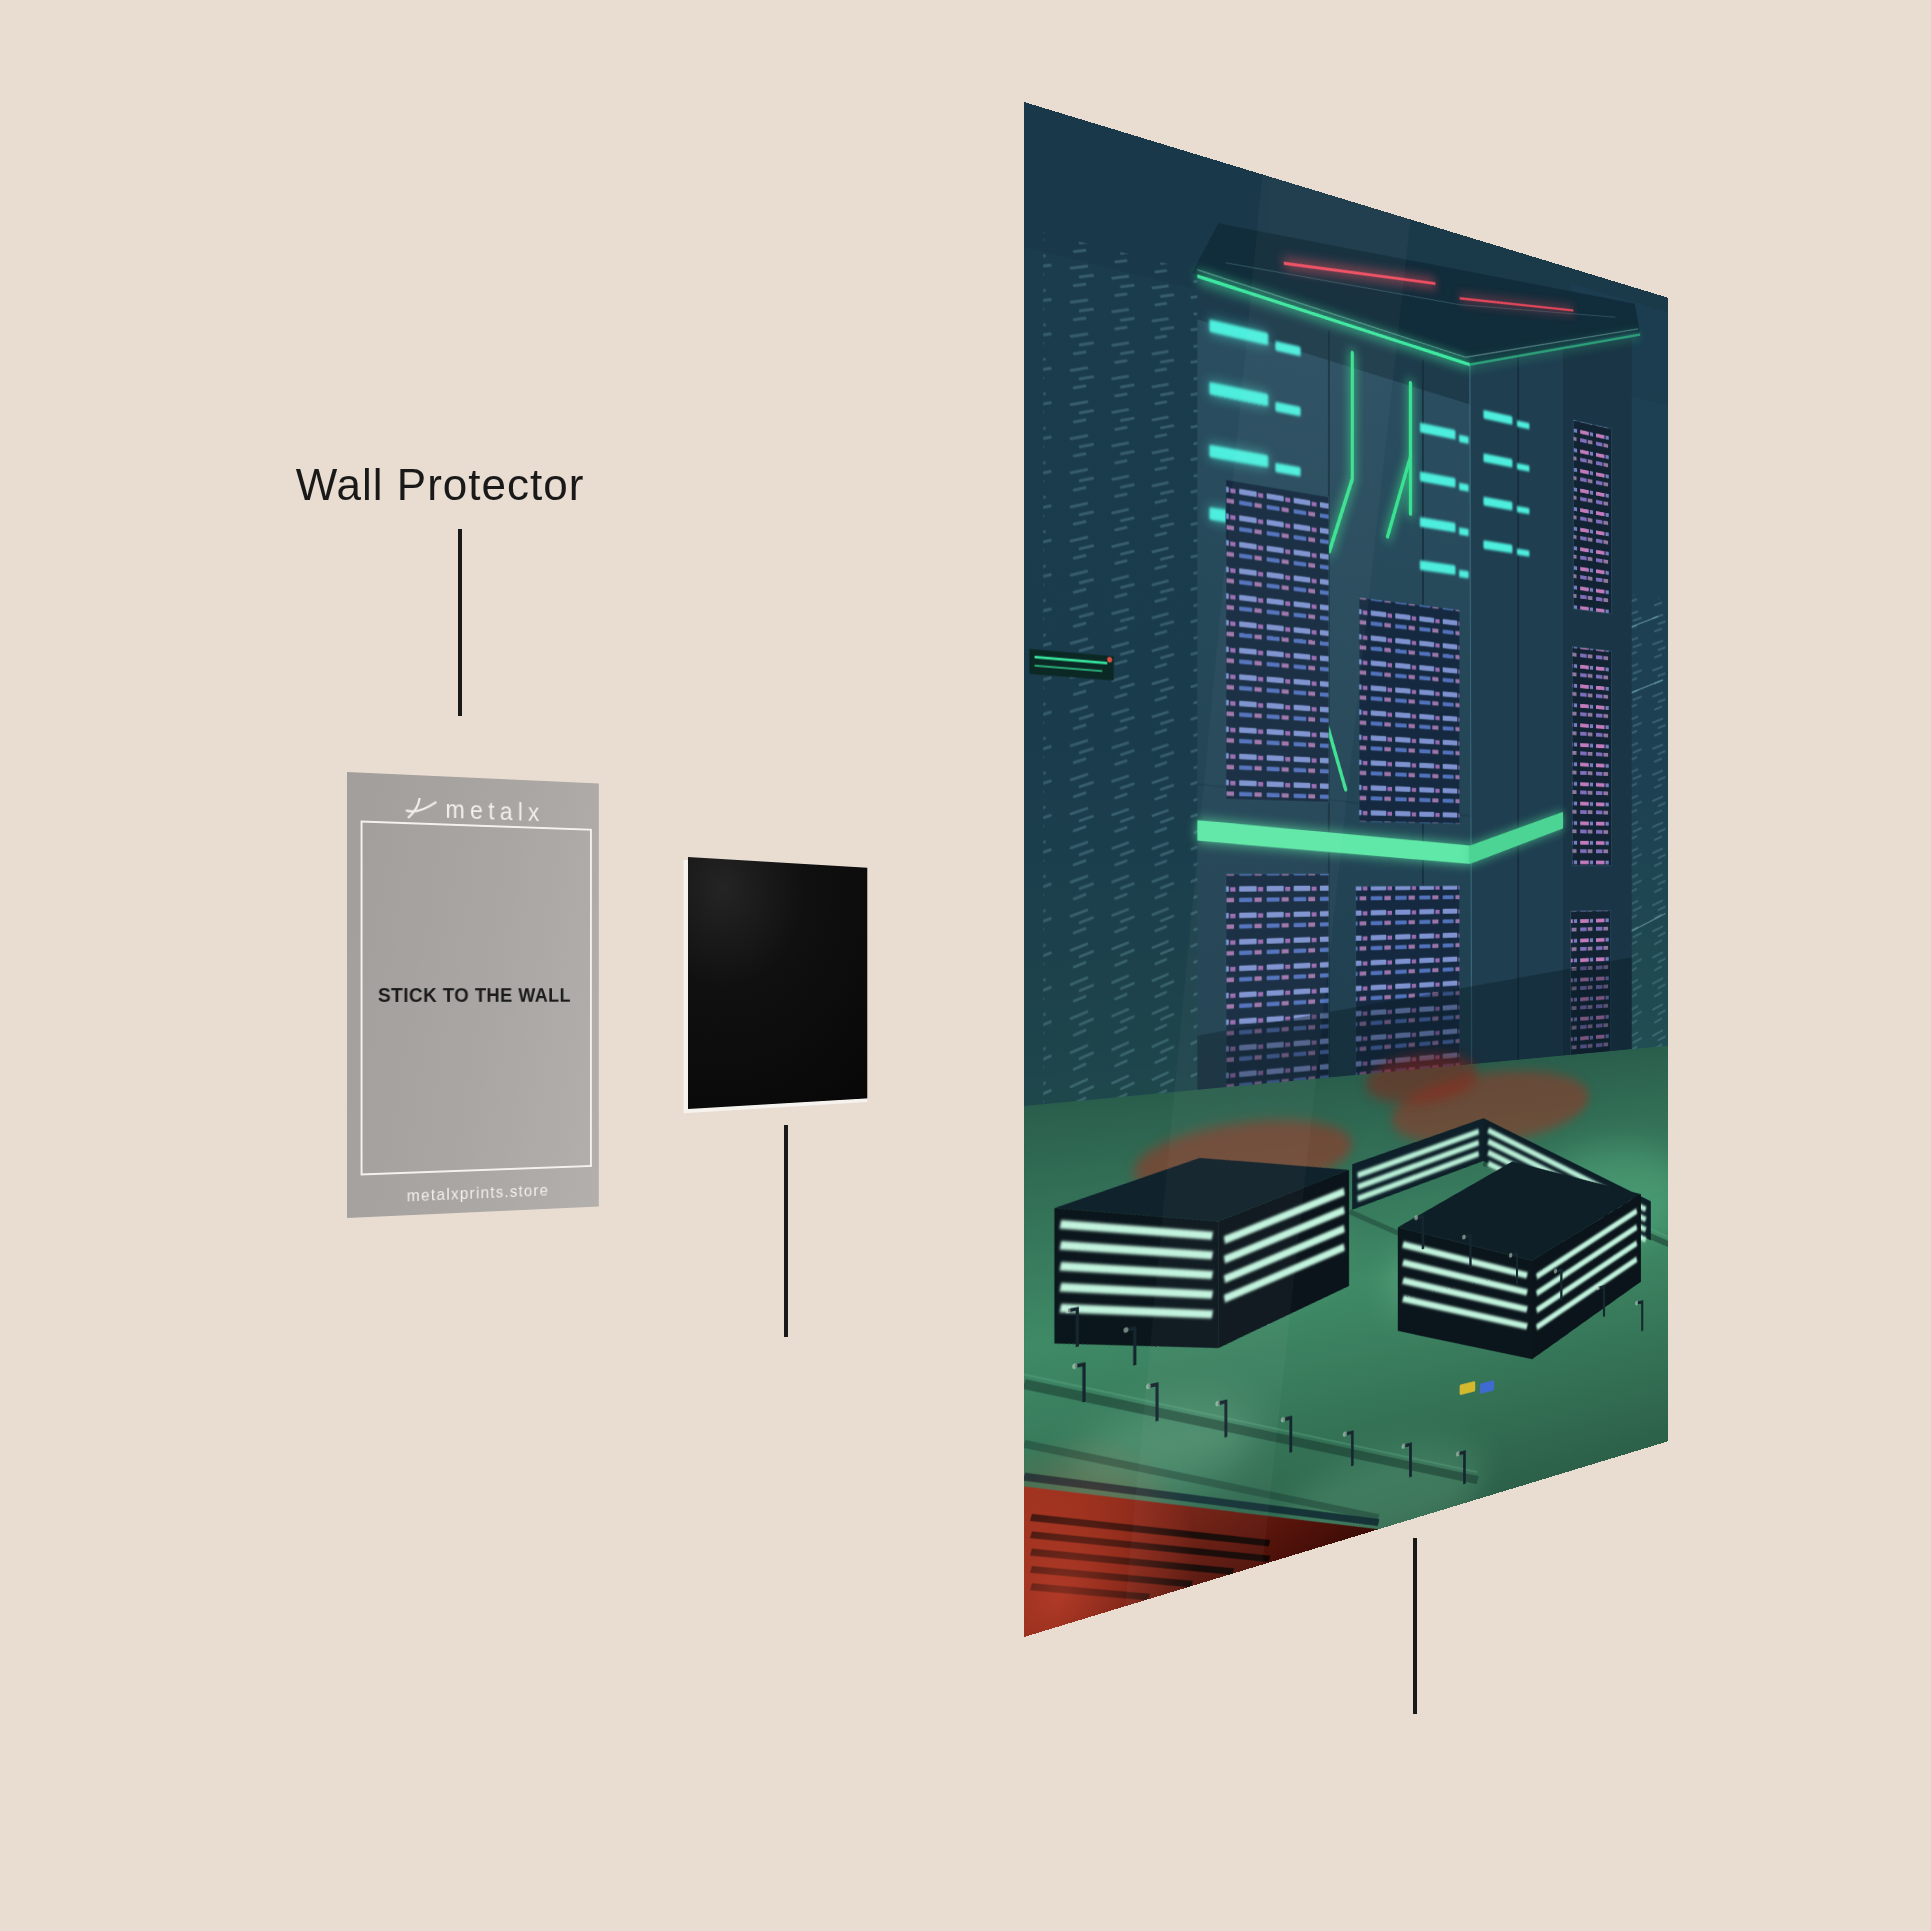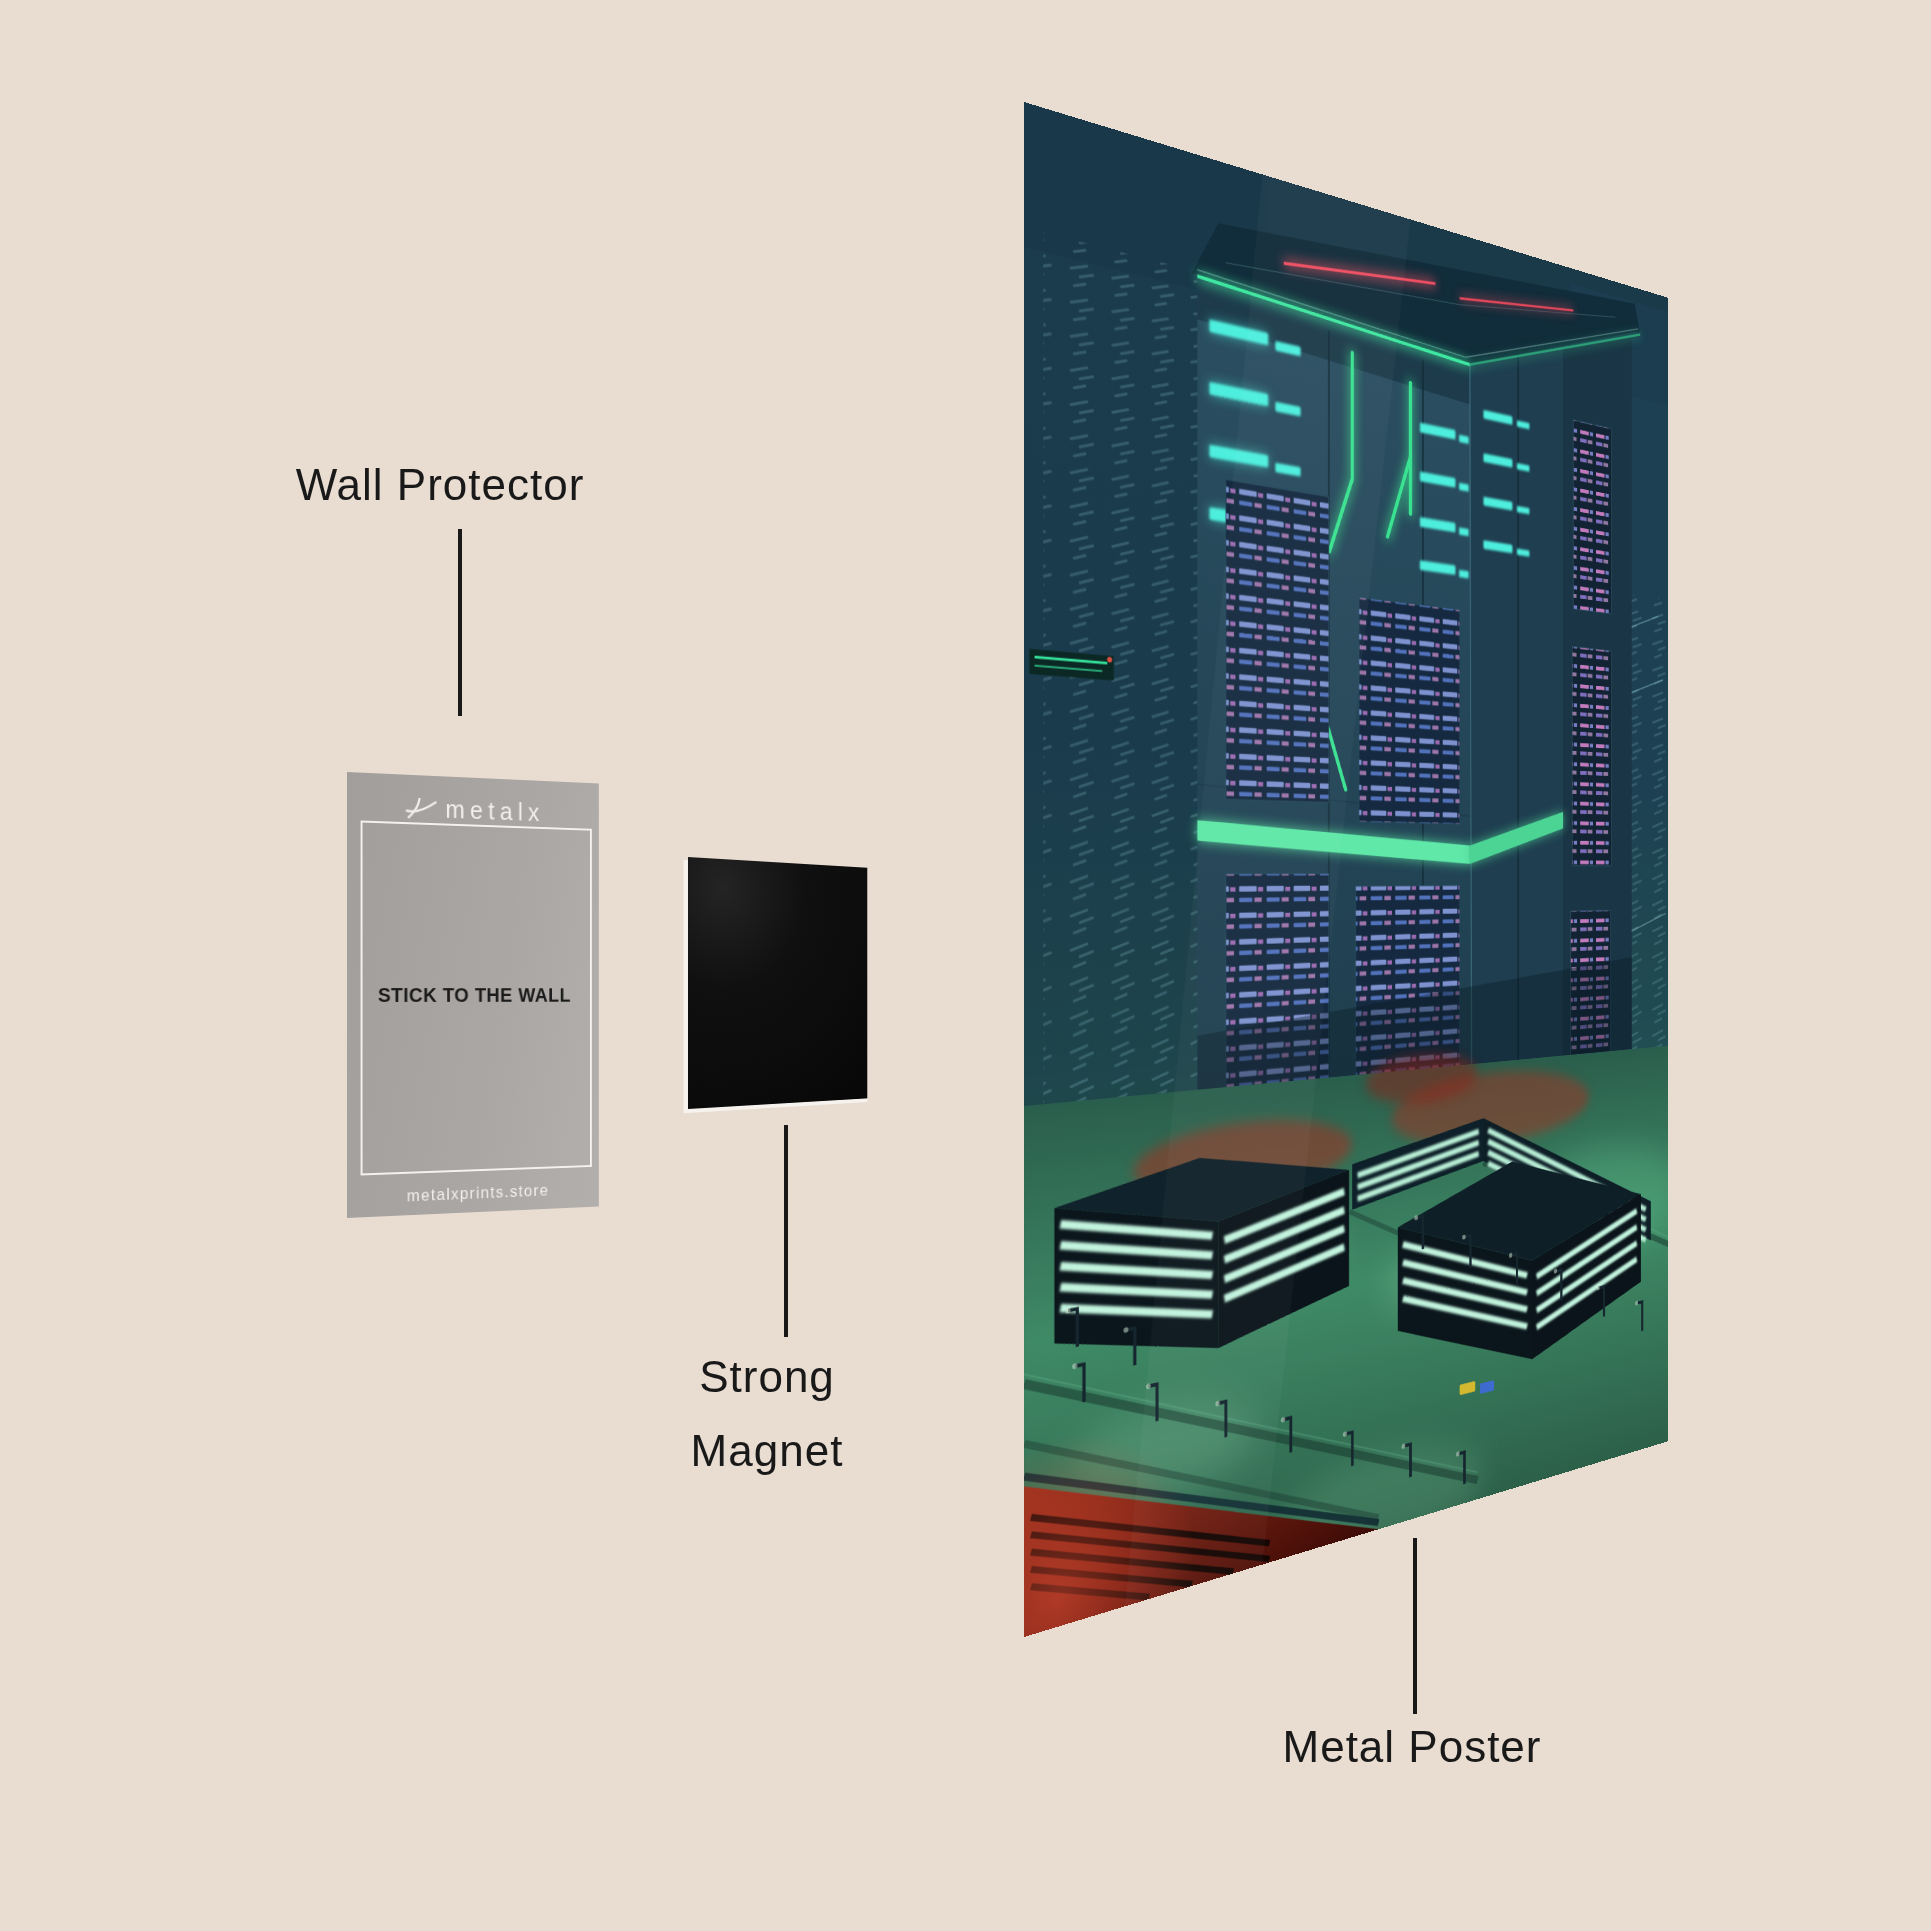--- a/index.html
+++ b/index.html
@@ -53,24 +53,20 @@
       </svg>
       <span class="card-brand">metalx</span>
     </div>
     <div class="card-frame"></div>
     <div class="card-center">STICK TO THE WALL</div>
     <div class="card-footer">metalxprints.store</div>
   </div>
 
   <div class="magnet"></div>
   <div class="leader" style="left:784px;top:1125px;height:212px;"></div>
-  <div class="label two-line" style="left:767px;top:1340px;">
-    <span>Strong</span><br>
-    <span>Magnet</span>
-  </div>
 
   <div class="poster">
     <svg width="952" height="1535" viewBox="0 0 986 1590">
       <defs>
         <linearGradient id="gBG" x1="0" y1="0" x2="0" y2="1">
           <stop offset="0" stop-color="#1e4152"></stop>
             <stop offset="0.42" stop-color="#1d4051"></stop>
           <stop offset="0.62" stop-color="#25564f"></stop>
             <stop offset="0.78" stop-color="#2f7a5e"></stop>
           <stop offset="1" stop-color="#235241"></stop>
@@ -371,16 +367,15 @@
             <path d="M8,1540 L150,1588"></path>
         </g>
         <circle cx="40" cy="1560" r="170" fill="url(#rGlow)"></circle>
       </g>
 
       <polygon points="300,0 520,0 300,1590 120,1590" fill="#ffffff" opacity="0.03"></polygon>
     </svg>
   </div>
 
   <div class="leader" style="left:1413px;top:1538px;height:176px;"></div>
-  <div class="label" style="left:1412px;top:1722px;">Metal Poster</div>
 
 </div>
 
 
 </body></html>

